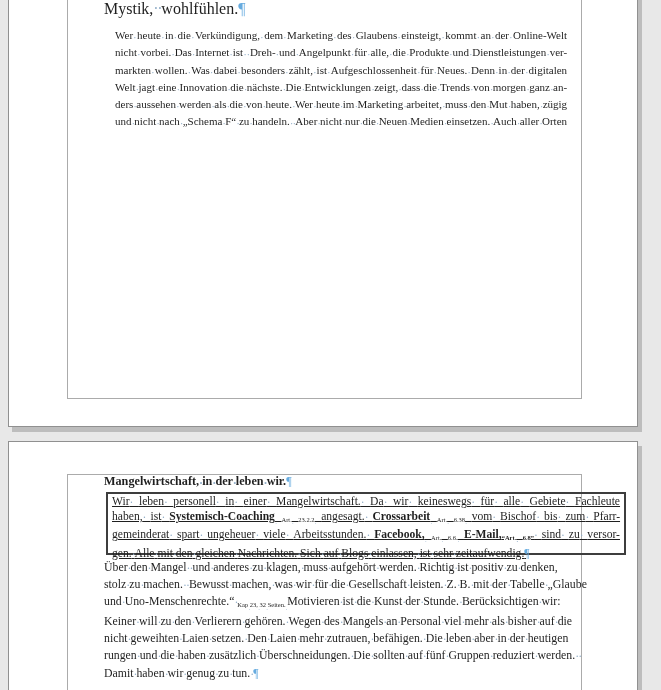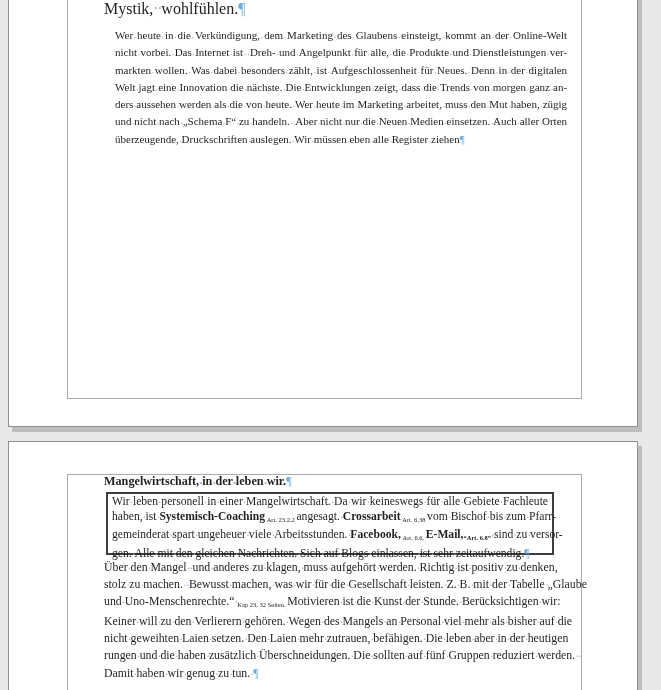--- a/index.html
+++ b/index.html
@@ -23,24 +23,24 @@
     border:1px solid var(--text-boundary,#ababab);
     box-sizing:border-box;
   }
   .boundary1{ left:58px; top:-4px; width:515px; height:442px; }
   .boundary2{ left:58px; top:32px; width:515px; height:400px; }
   .textblock{ position:absolute; }
   .tb-tail{ left:95px; top:39px; width:452px; font-size:16px; line-height:17.3px; }
   .tb-para1{ left:106px; top:66px; width:452px; font-size:11px; line-height:17.3px; }
   .tb-heading{ left:95px; top:30px; width:452px; font-size:12.2px; line-height:18px; font-weight:bold; }
   .parabox{
-    position:absolute; left:97px; top:50px; width:448px; height:63px;
+    position:absolute; left:97px; top:50px; width:520px; height:63px;
     border:2px solid var(--paragraph-box-border,#3d3d3d);
     box-sizing:border-box; padding:0 4px;
-    font-size:11.6px; line-height:15.2px;
+    font-size:11.6px; line-height:15.2px;text-decoration:underline;
   }
   .tb-para2{ left:95px; top:117px; width:452px; font-size:11.8px; line-height:17.1px; }
   .line{ white-space:nowrap; text-align:justify; text-align-last:justify; }
   .line.endp{ text-align-last:left; }
   .b{ font-weight:bold;margin-top:26px; }
   .sub{ font-size:6.5px; vertical-align:-2px; }
   .subb{ font-size:6.5px; vertical-align:-2px; font-weight:bold; }
   .pil{ color:var(--pilcrow,#66abdf); font-weight:normal; }
   .sp{ position:relative; white-space:pre; }
   .sp::after{
@@ -59,21 +59,20 @@
     <div class="textblock tb-tail">
         <div class="line endp"><span>Mystik,<span class="sp"> </span><span class="sp"> </span>wohlfühlen.</span><span class="pil">¶</span></div>
       </div>
     <div class="textblock tb-para1">
         <div class="line"><span>Wer<span class="sp"> </span>heute<span class="sp"> </span>in<span class="sp"> </span>die<span class="sp"> </span>Verkündigung,<span class="sp"> </span>dem<span class="sp"> </span>Marketing<span class="sp"> </span>des<span class="sp"> </span>Glaubens<span class="sp"> </span>einsteigt,<span class="sp"> </span>kommt<span class="sp"> </span>an<span class="sp"> </span>der<span class="sp"> </span>Online-Welt</span></div>
         <div class="line"><span>nicht<span class="sp"> </span>vorbei.<span class="sp"> </span>Das<span class="sp"> </span>Internet<span class="sp"> </span>ist<span class="sp"> </span><span class="sp"> </span>Dreh-<span class="sp"> </span>und<span class="sp"> </span>Angelpunkt<span class="sp"> </span>für<span class="sp"> </span>alle,<span class="sp"> </span>die<span class="sp"> </span>Produkte<span class="sp"> </span>und<span class="sp"> </span>Dienstleistungen<span class="sp"> </span>ver-</span></div>
         <div class="line"><span>markten<span class="sp"> </span>wollen.<span class="sp"> </span>Was<span class="sp"> </span>dabei<span class="sp"> </span>besonders<span class="sp"> </span>zählt,<span class="sp"> </span>ist<span class="sp"> </span>Aufgeschlossenheit<span class="sp"> </span>für<span class="sp"> </span>Neues.<span class="sp"> </span>Denn<span class="sp"> </span>in<span class="sp"> </span>der<span class="sp"> </span>digitalen</span></div>
         <div class="line"><span>Welt<span class="sp"> </span>jagt<span class="sp"> </span>eine<span class="sp"> </span>Innovation<span class="sp"> </span>die<span class="sp"> </span>nächste.<span class="sp"> </span>Die<span class="sp"> </span>Entwicklungen<span class="sp"> </span>zeigt,<span class="sp"> </span>dass<span class="sp"> </span>die<span class="sp"> </span>Trends<span class="sp"> </span>von<span class="sp"> </span>morgen<span class="sp"> </span>ganz<span class="sp"> </span>an-</span></div>
         <div class="line"><span>ders<span class="sp"> </span>aussehen<span class="sp"> </span>werden<span class="sp"> </span>als<span class="sp"> </span>die<span class="sp"> </span>von<span class="sp"> </span>heute.<span class="sp"> </span>Wer<span class="sp"> </span>heute<span class="sp"> </span>im<span class="sp"> </span>Marketing<span class="sp"> </span>arbeitet,<span class="sp"> </span>muss<span class="sp"> </span>den<span class="sp"> </span>Mut<span class="sp"> </span>haben,<span class="sp"> </span>zügig</span></div>
         <div class="line"><span>und<span class="sp"> </span>nicht<span class="sp"> </span>nach<span class="sp"> </span>„Schema<span class="sp"> </span>F“<span class="sp"> </span>zu<span class="sp"> </span>handeln.<span class="sp"> </span><span class="sp"> </span>Aber<span class="sp"> </span>nicht<span class="sp"> </span>nur<span class="sp"> </span>die<span class="sp"> </span>Neuen<span class="sp"> </span>Medien<span class="sp"> </span>einsetzen.<span class="sp"> </span>Auch<span class="sp"> </span>aller<span class="sp"> </span>Orten</span></div>
-        <div class="line endp"><span>überzeugende,<span class="sp"> </span>Druckschriften<span class="sp"> </span>auslegen.<span class="sp"> </span>Wir<span class="sp"> </span>müssen<span class="sp"> </span>eben<span class="sp"> </span>alle<span class="sp"> </span>Register<span class="sp"> </span>ziehen</span><span class="pil">¶</span></div>
       </div>
   </div>
 
   <div class="page page2">
     <div class="boundary boundary2"></div>
     <div class="textblock tb-heading">
         <div class="line endp"><span class="b">Mangelwirtschaft,<span class="sp"> </span>in<span class="sp"> </span>der<span class="sp"> </span>leben<span class="sp"> </span>wir.</span><span class="pil">¶</span></div>
       </div>
     <div class="textblock parabox">
         <div class="line"><span>Wir<span class="sp"> </span>leben<span class="sp"> </span>personell<span class="sp"> </span>in<span class="sp"> </span>einer<span class="sp"> </span>Mangelwirtschaft.<span class="sp"> </span>Da<span class="sp"> </span>wir<span class="sp"> </span>keineswegs<span class="sp"> </span>für<span class="sp"> </span>alle<span class="sp"> </span>Gebiete<span class="sp"> </span>Fachleute</span></div>

